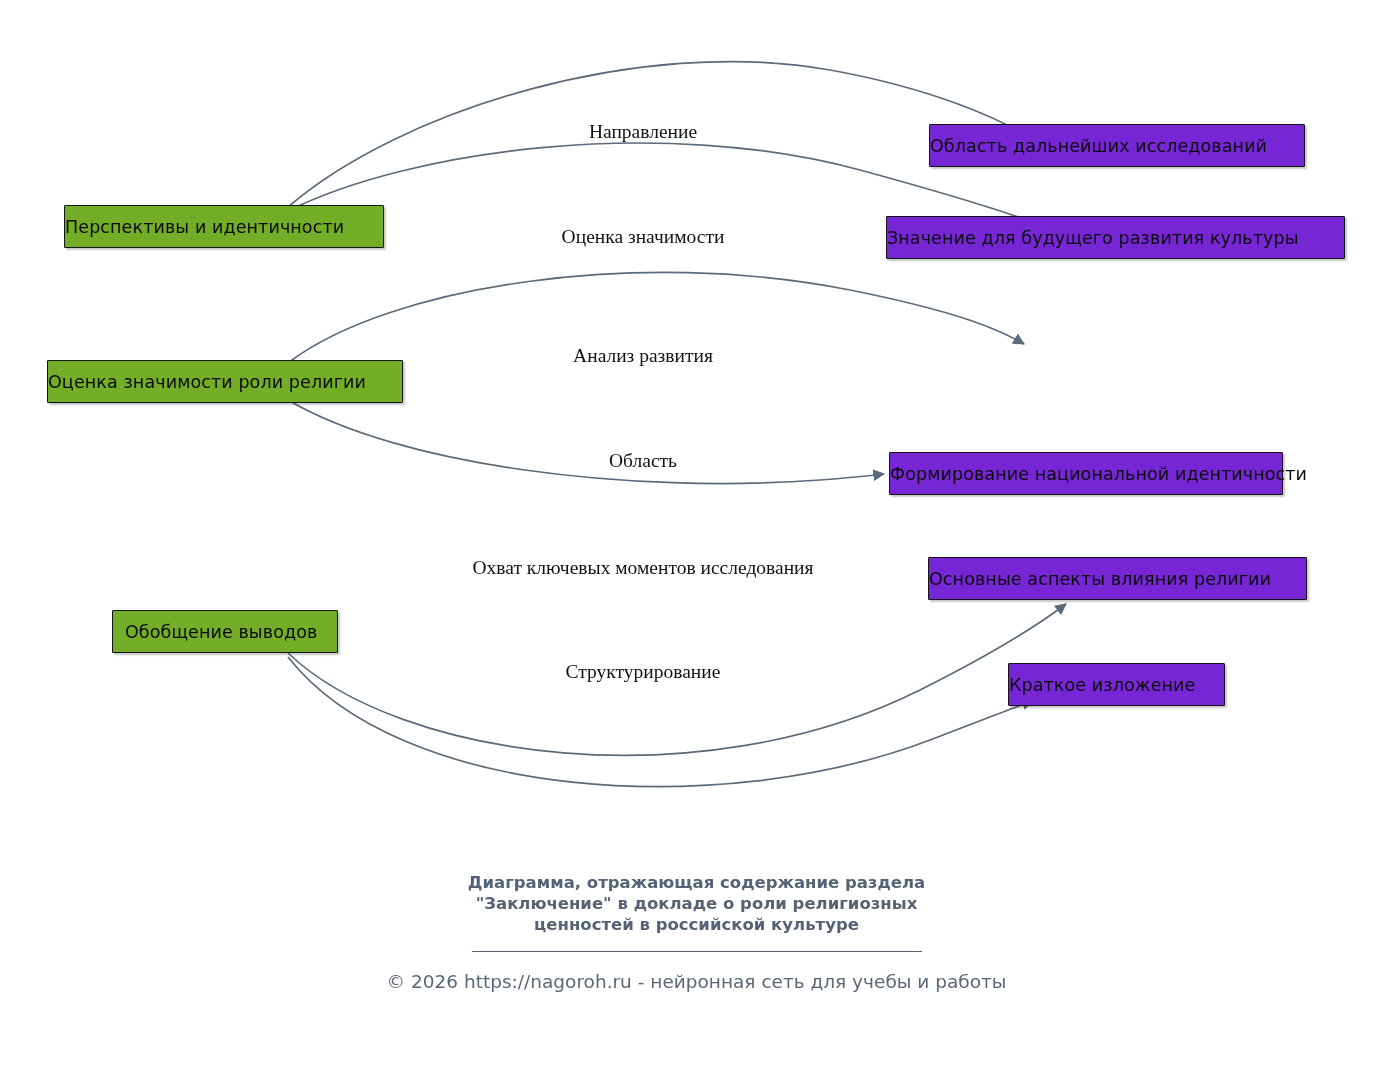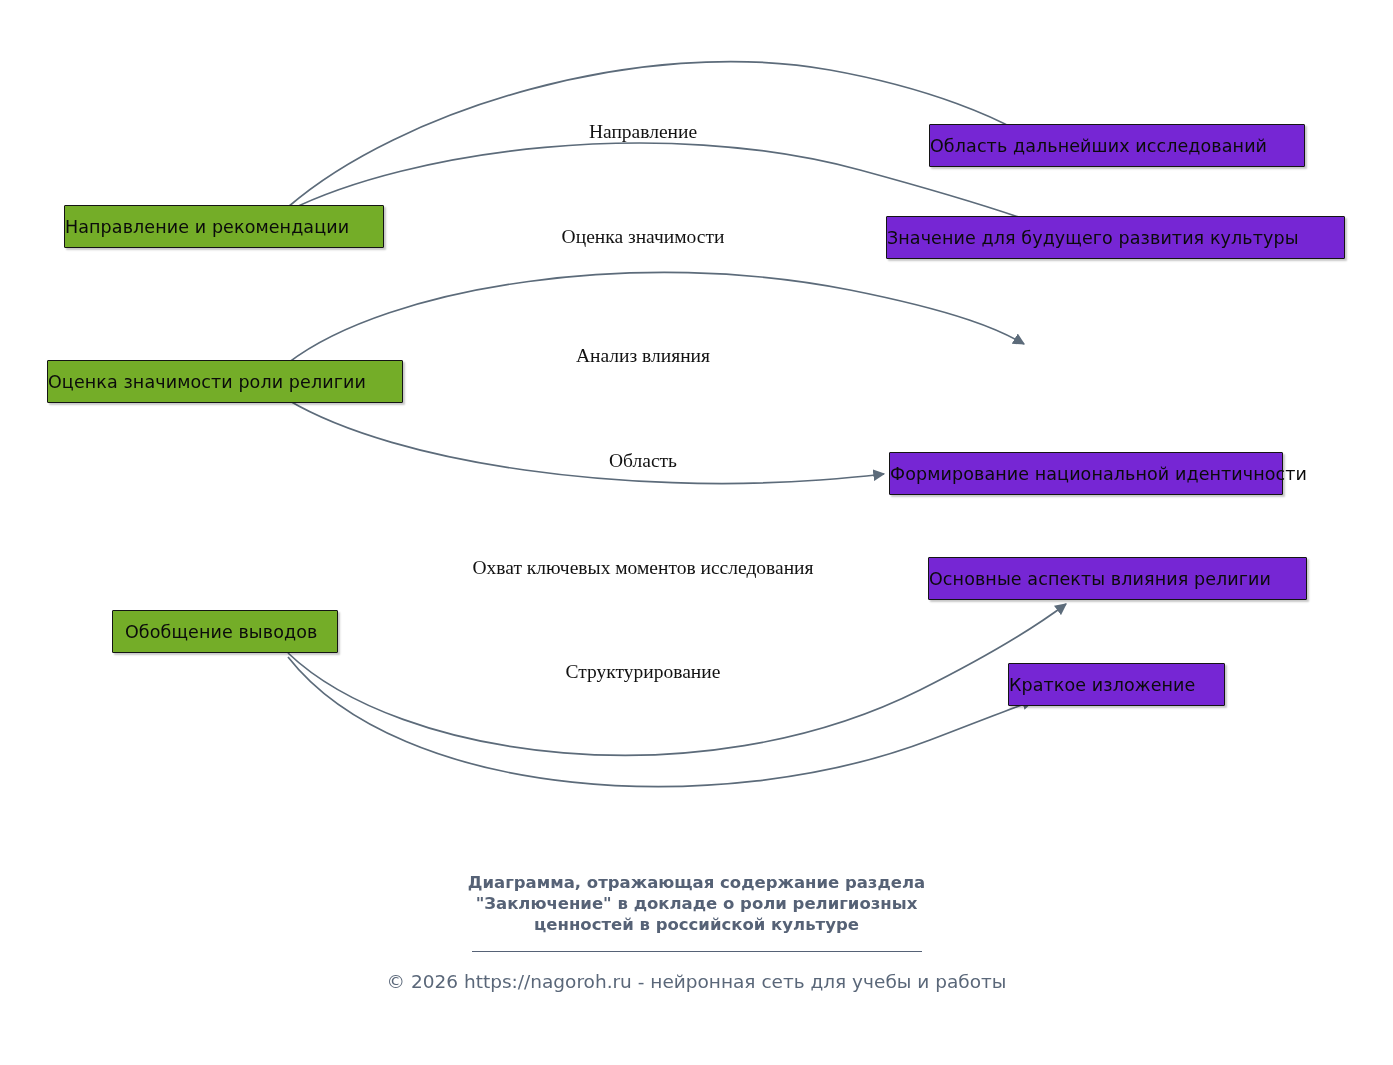--- a/index.html
+++ b/index.html
@@ -119,21 +119,21 @@
     <path class="edge-path" marker-end="url(#arrow)" d="M 288,211 C 410,150 660,116 860,170 C 985,204 1040,224 1062,233"></path>
 
     <path class="edge-path" marker-end="url(#arrow)" d="M 288,363 C 390,285 640,248 850,290 C 960,312 1000,330 1024,344"></path>
     <path class="edge-path" marker-end="url(#arrow)" d="M 288,400 C 400,466 630,494 820,480 C 860,477 875,475 884,474"></path>
 
     <path class="edge-path" marker-end="url(#arrow)" d="M 288,653 C 400,760 700,800 920,690 C 1010,645 1050,616 1066,604"></path>
     <path class="edge-path" marker-end="url(#arrow)" d="M 288,657 C 400,800 720,820 930,740 C 990,717 1020,705 1033,701"></path>
   </svg>
 
   <div class="node source" style="left:64px; top:205px; width:320px; height:43px;">
-    <span>Направление и рекомендации</span>
+    <span>Перспективы и идентичности</span>
   </div>
 
   <div class="node source" style="left:47px; top:360px; width:356px; height:43px;">
     <span>Оценка значимости роли религии</span>
   </div>
 
   <div class="node source" style="left:112px; top:610px; width:226px; height:43px;padding-left:12px;">
     <span>Обобщение выводов</span>
   </div>
 
@@ -155,21 +155,21 @@
   </div>
 
   <div class="node target" style="left:1008px; top:663px; width:217px; height:43px;">
     <span>Краткое изложение</span>
   </div>
 
   <div class="edge-label" style="left:643px; top:121px;">Направление</div>
 
   <div class="edge-label" style="left:643px; top:226px;">Оценка значимости</div>
 
-  <div class="edge-label" style="left:643px; top:345px;">Анализ влияния</div>
+  <div class="edge-label" style="left:643px; top:345px;">Анализ развития</div>
 
   <div class="edge-label" style="left:643px; top:450px;">Область</div>
 
   <div class="edge-label" style="left:643px; top:557px;">Охват ключевых моментов исследования</div>
 
   <div class="edge-label" style="left:643px; top:661px;">Структурирование</div>
 
 </div>
 
 <div id="footer">

